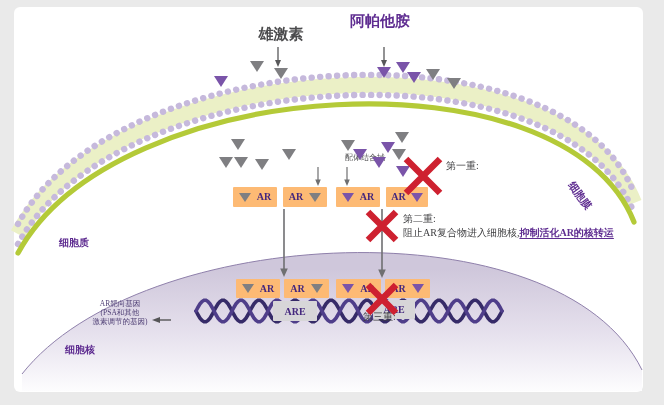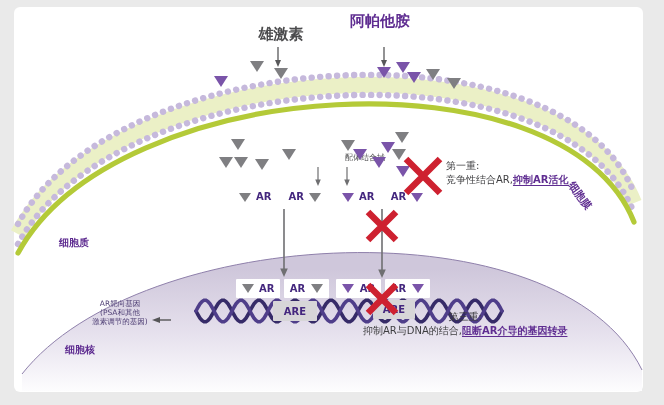--- a/index.html
+++ b/index.html
@@ -1,37 +1,37 @@
 <!DOCTYPE html>
 <html><head>
 <meta charset="utf-8">
 <style>
   html,body{margin:0;padding:0;background:#eaeaea;}
   body{width:664px;height:405px;position:relative;overflow:hidden;
        font-family:"DejaVu Sans","Liberation Sans",sans-serif;}
-  .stage{position:absolute;left:0;top:0;width:528px;height:405px;}
+  .stage{position:absolute;left:0;top:0;width:528px;height:405px;font-family:Liberation Serif, serif;}
   .panel{position:absolute;left:14px;top:7px;width:629px;height:385px;
          background:#ffffff;border-radius:6px;}
   svg.art{position:absolute;left:0;top:0;z-index:1;}
   svg.overlay{position:absolute;left:0;top:0;z-index:7;pointer-events:none;}
   .lbl{position:absolute;white-space:nowrap;}
   .z4{z-index:4;}
   .title-label{font-size:15px;font-weight:700;transform:translateX(-50%);}
   .androgen{color:#4b4b4d;}
   .purple{color:#5f2d91;}
   .compartment{font-size:10px;font-weight:700;color:#5f2d91;}
   .membrane-label{font-size:10.5px;font-weight:700;color:#5f2d91;
       transform:rotate(54deg);transform-origin:left top;}
   .small-note{font-size:8px;color:#48484a;}
   .gene-label{font-size:7.5px;line-height:9px;color:#4e3e74;
       text-align:right;width:64px;white-space:normal;}
   .mech{font-size:10px;line-height:13.5px;color:#3e3e40;}
   .mech .em{font-weight:700;color:#5f2d91;text-decoration:underline;
       text-underline-offset:2px;}
-  .arbox{position:absolute;height:20px;background:#ffffff;border-radius:1px;
+  .arbox{position:absolute;height:20px;background:#fdba74;border-radius:1px;
       display:flex;align-items:center;justify-content:space-evenly;z-index:4;}
   .arbox .ar-txt{font-size:10px;font-weight:700;color:#44277e;line-height:1;}
   .tri{width:0;height:0;border-left:7px solid transparent;
       border-right:7px solid transparent;}
   .tri.gray{border-top:11px solid #7f7f82;}
   .tri.prpl{border-top:11px solid #7a54a9;}
   .tri.small{border-left-width:6px;border-right-width:6px;}
   .tri.small.gray{border-top-width:9px;}
   .tri.small.prpl{border-top-width:9px;}
   .mol{position:absolute;z-index:5;}
@@ -110,25 +110,27 @@
   <div class="lbl small-note z4" style="left:302px;top:152px;padding-left:43px;">配体结合域</div>
 
   <div class="lbl gene-label z4" style="left:88px;top:299px;text-align:center;">
     <span>AR靶向基因</span><br>
     <span>(PSA和其他</span><br>
     <span>激素调节的基因)</span>
   </div>
 
   <div class="lbl mech z4" style="left:446px;top:159px;">
     <div>第一重:</div>
-    <div><span>竞争性结合AR,</span><span class="em">抑制AR活化</span></div>
+  </div>
+  <div class="lbl mech z4" style="left:403px;top:212px;">
+    <div>第二重:</div>
+    <div><span>阻止AR复合物进入细胞核,</span><span class="em">抑制活化AR的核转运</span></div>
   </div>
   <div class="lbl mech z4" style="left:363px;top:310px;text-align:center;">
     <div>第三重:</div>
-    <div><span>抑制AR与DNA的结合,</span><span class="em">阻断AR介导的基因转录</span></div>
   </div>
 
   <div class="arebox" style="left:261px;top:301px;width:44px;height:20px;">
     <span class="are-txt">ARE</span>
   </div>
   <div class="arebox" style="left:361px;top:300px;width:42px;height:19px;">
     <span class="are-txt">ARE</span>
   </div>
 
   <div class="arbox" style="left:233px;top:187px;width:44px;">

